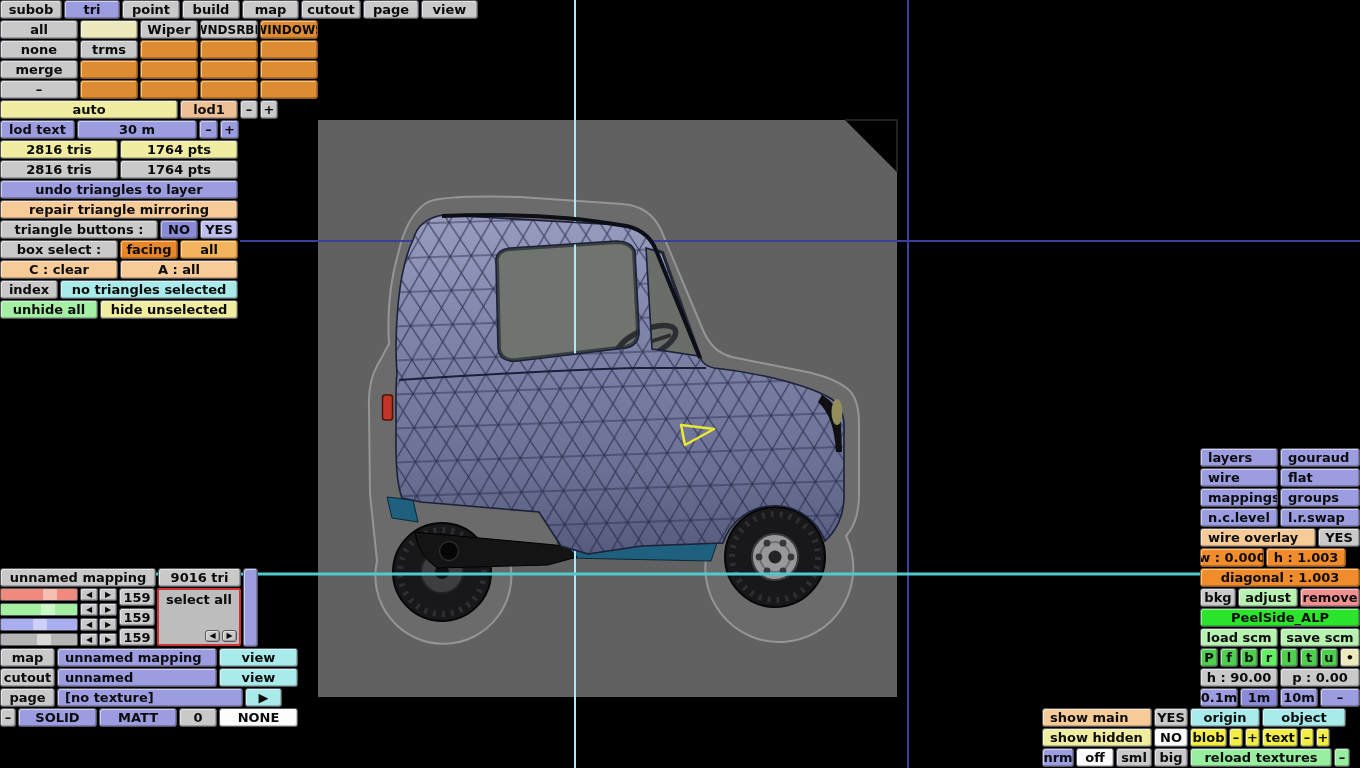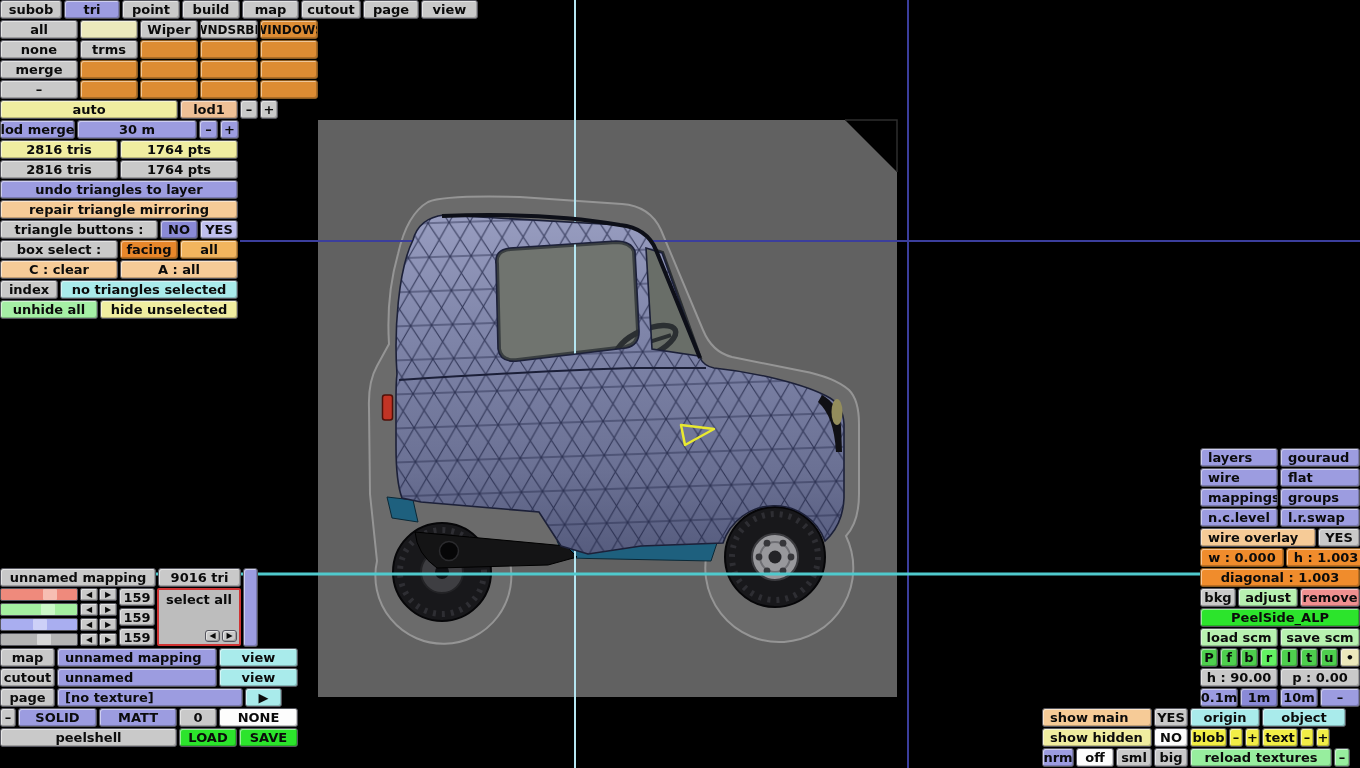--- a/index.html
+++ b/index.html
@@ -172,21 +172,21 @@
       <div class="btn c-orange" style="width:58px"></div>
       <div class="btn c-orange" style="width:58px"></div>
     </div>
     <div class="row" style="left:0;top:100px">
       <div class="btn c-yellow" style="width:178px">auto</div>
       <div class="btn c-tan" style="width:58px">lod1</div>
       <div class="btn c-gray" style="width:18px">–</div>
       <div class="btn c-gray" style="width:18px">+</div>
     </div>
     <div class="row" style="left:0;top:120px">
-      <div class="btn c-purple" style="width:75px">lod merge</div>
+      <div class="btn c-purple" style="width:75px">lod text</div>
       <div class="btn c-purple" style="width:120px">30 m</div>
       <div class="btn c-purple" style="width:19px">–</div>
       <div class="btn c-purple" style="width:19px">+</div>
     </div>
     <div class="row" style="left:0;top:140px">
       <div class="btn c-yellow" style="width:118px">2816 tris</div>
       <div class="btn c-yellow" style="width:118px">1764 pts</div>
     </div>
     <div class="row" style="left:0;top:160px">
       <div class="btn c-gray" style="width:118px">2816 tris</div>
@@ -278,25 +278,20 @@
       <div class="btn c-purple ta-l" style="width:186px">[no texture]</div>
       <div class="btn c-cyan" style="width:37px">▶</div>
     </div>
     <div class="row" style="left:0;top:60px">
       <div class="btn c-gray" style="width:16px">–</div>
       <div class="btn c-purple" style="width:79px">SOLID</div>
       <div class="btn c-purple" style="width:78px">MATT</div>
       <div class="btn c-gray" style="width:38px">0</div>
       <div class="btn c-white" style="width:79px">NONE</div>
     </div>
-    <div class="row" style="left:0;top:80px">
-      <div class="btn c-gray" style="width:177px">peelshell</div>
-      <div class="btn c-greenB" style="width:58px">LOAD</div>
-      <div class="btn c-greenB" style="width:59px">SAVE</div>
-    </div>
   </div>
 
   <div class="panel" style="left:1200px;top:448px;width:160px;">
     <div class="row" style="left:0;top:0">
       <div class="btn c-purple ta-l" style="width:78px">layers</div>
       <div class="btn c-purple ta-l" style="width:80px">gouraud</div>
     </div>
     <div class="row" style="left:0;top:20px">
       <div class="btn c-purple ta-l" style="width:78px">wire</div>
       <div class="btn c-purple ta-l" style="width:80px">flat</div>
@@ -307,21 +302,21 @@
     </div>
     <div class="row" style="left:0;top:60px">
       <div class="btn c-purple ta-l" style="width:78px">n.c.level</div>
       <div class="btn c-purple ta-l" style="width:80px">l.r.swap</div>
     </div>
     <div class="row" style="left:0;top:80px">
       <div class="btn c-peach ta-l" style="width:116px">wire overlay</div>
       <div class="btn c-gray" style="width:42px">YES</div>
     </div>
     <div class="row" style="left:0;top:100px">
-      <div class="btn c-orangeV" style="width:84px">w : 0.000</div>
+      <div class="btn c-orangeV" style="width:64px">w : 0.000</div>
       <div class="btn c-orangeV" style="width:80px">h : 1.003</div>
     </div>
     <div class="row" style="left:0;top:120px">
       <div class="btn c-orangeV" style="width:160px">diagonal : 1.003</div>
     </div>
     <div class="row" style="left:0;top:140px">
       <div class="btn c-gray" style="width:36px">bkg</div>
       <div class="btn c-greenL" style="width:60px">adjust</div>
       <div class="btn c-red" style="width:60px">remove</div>
     </div>

